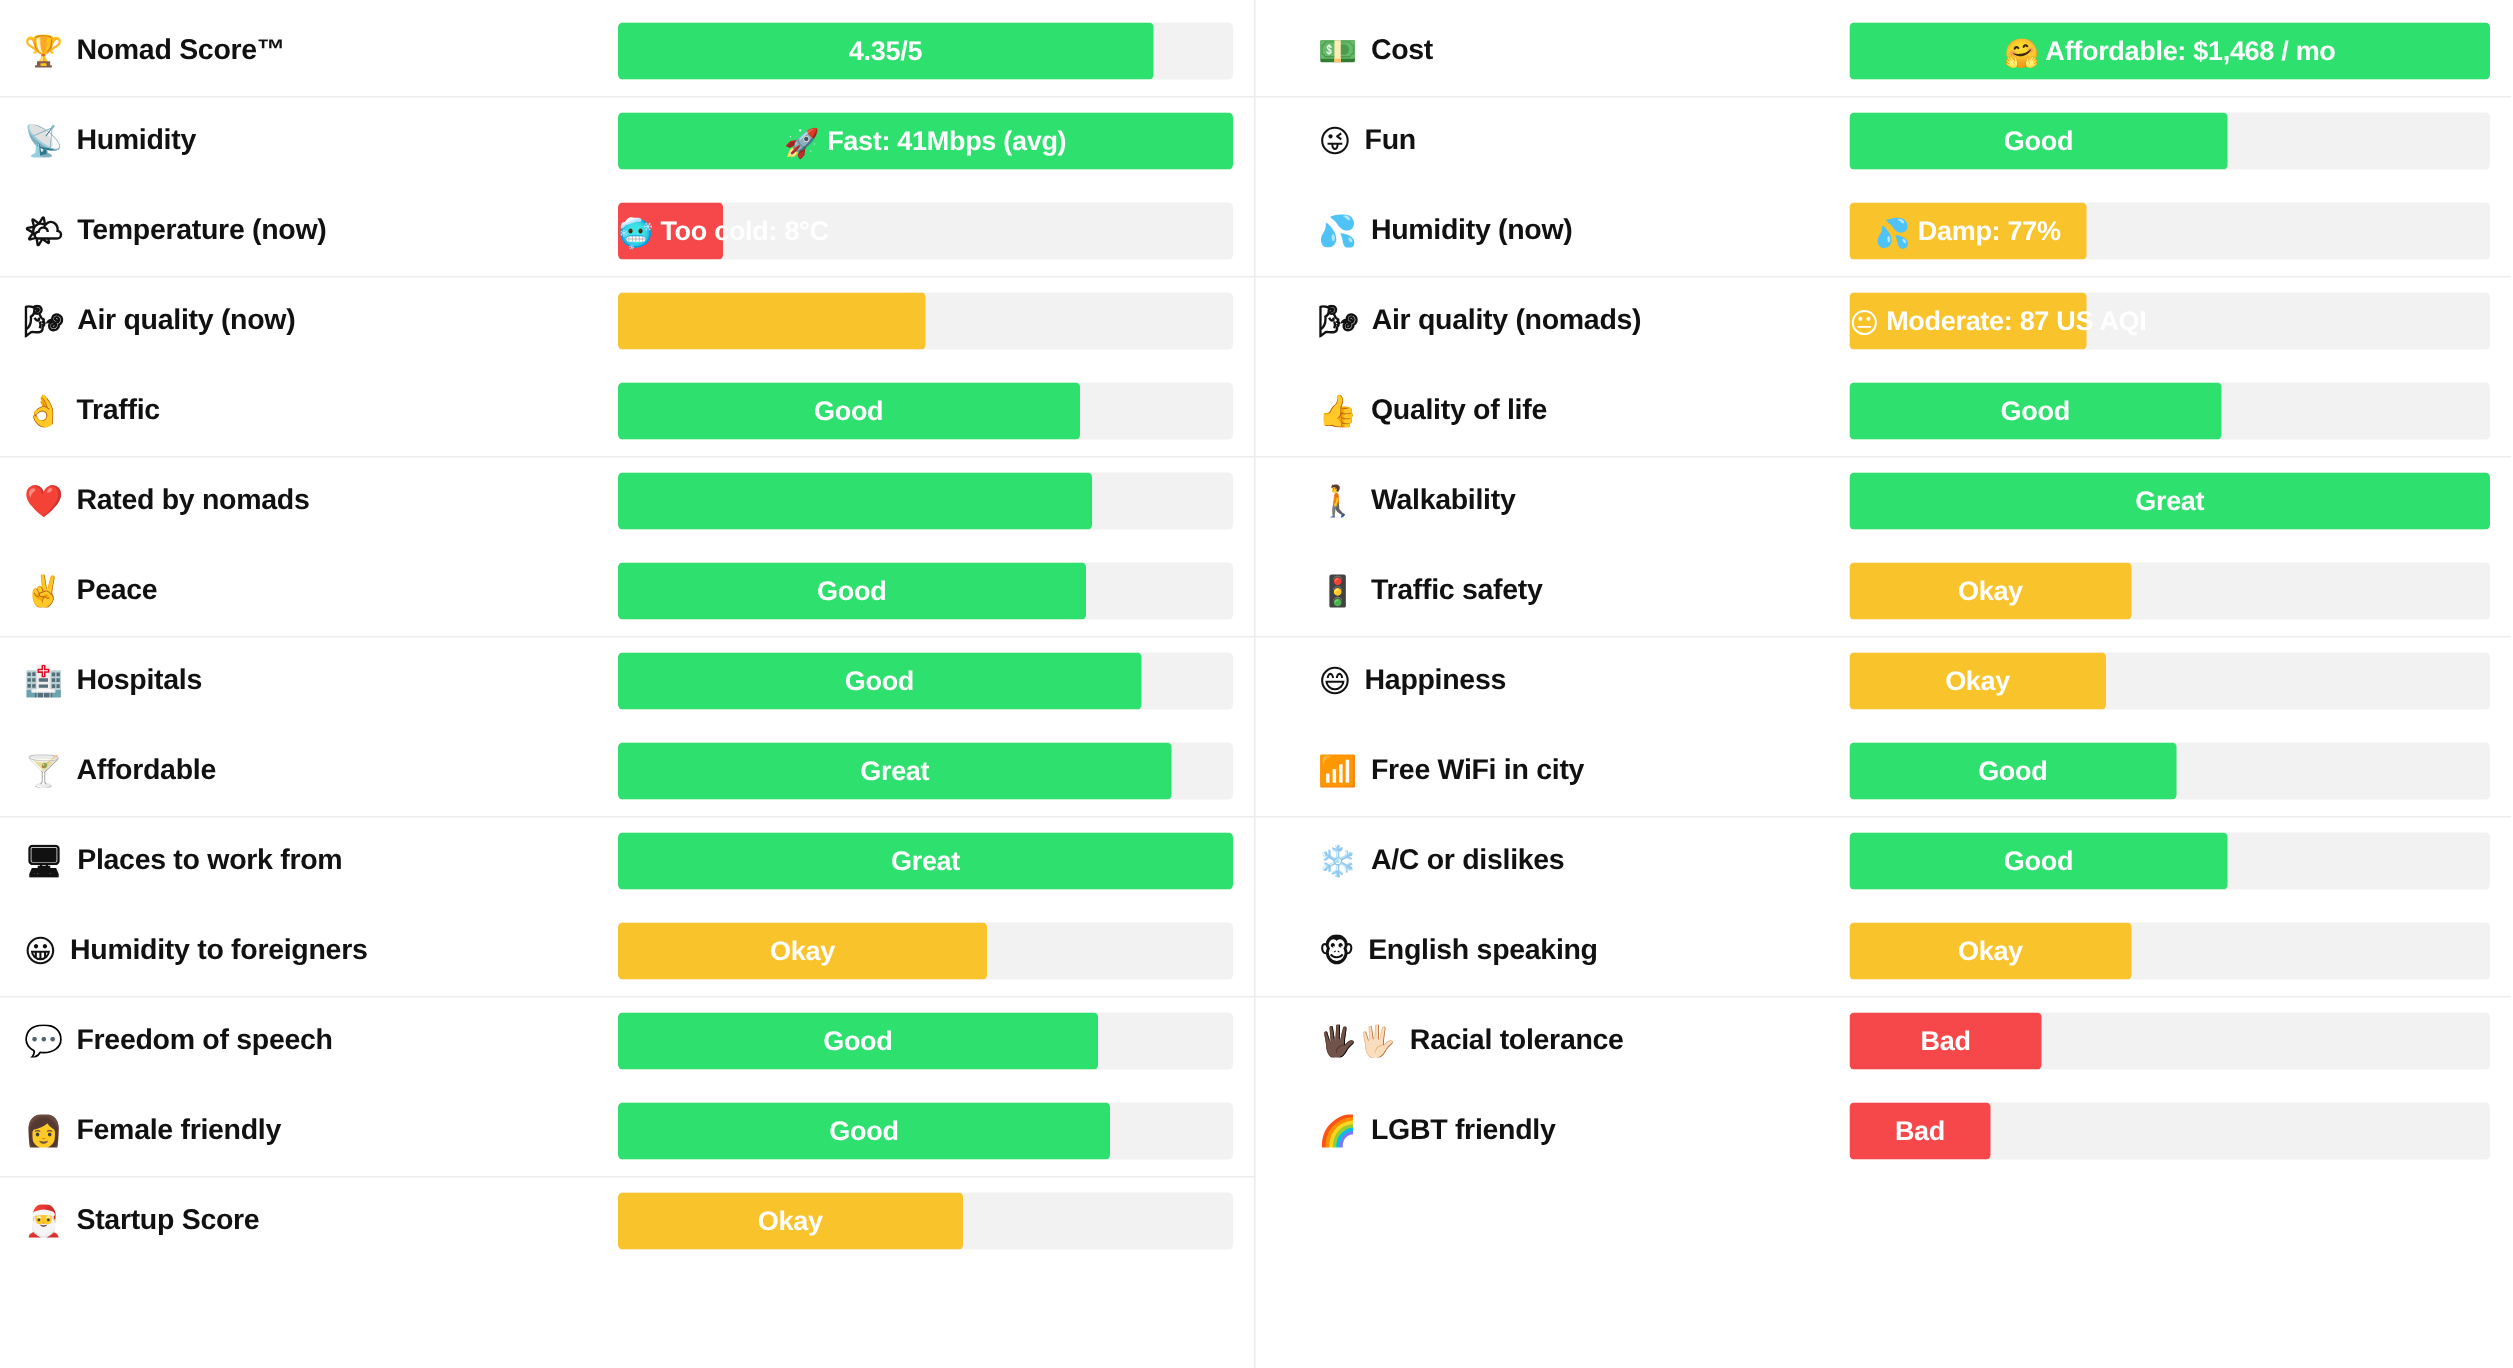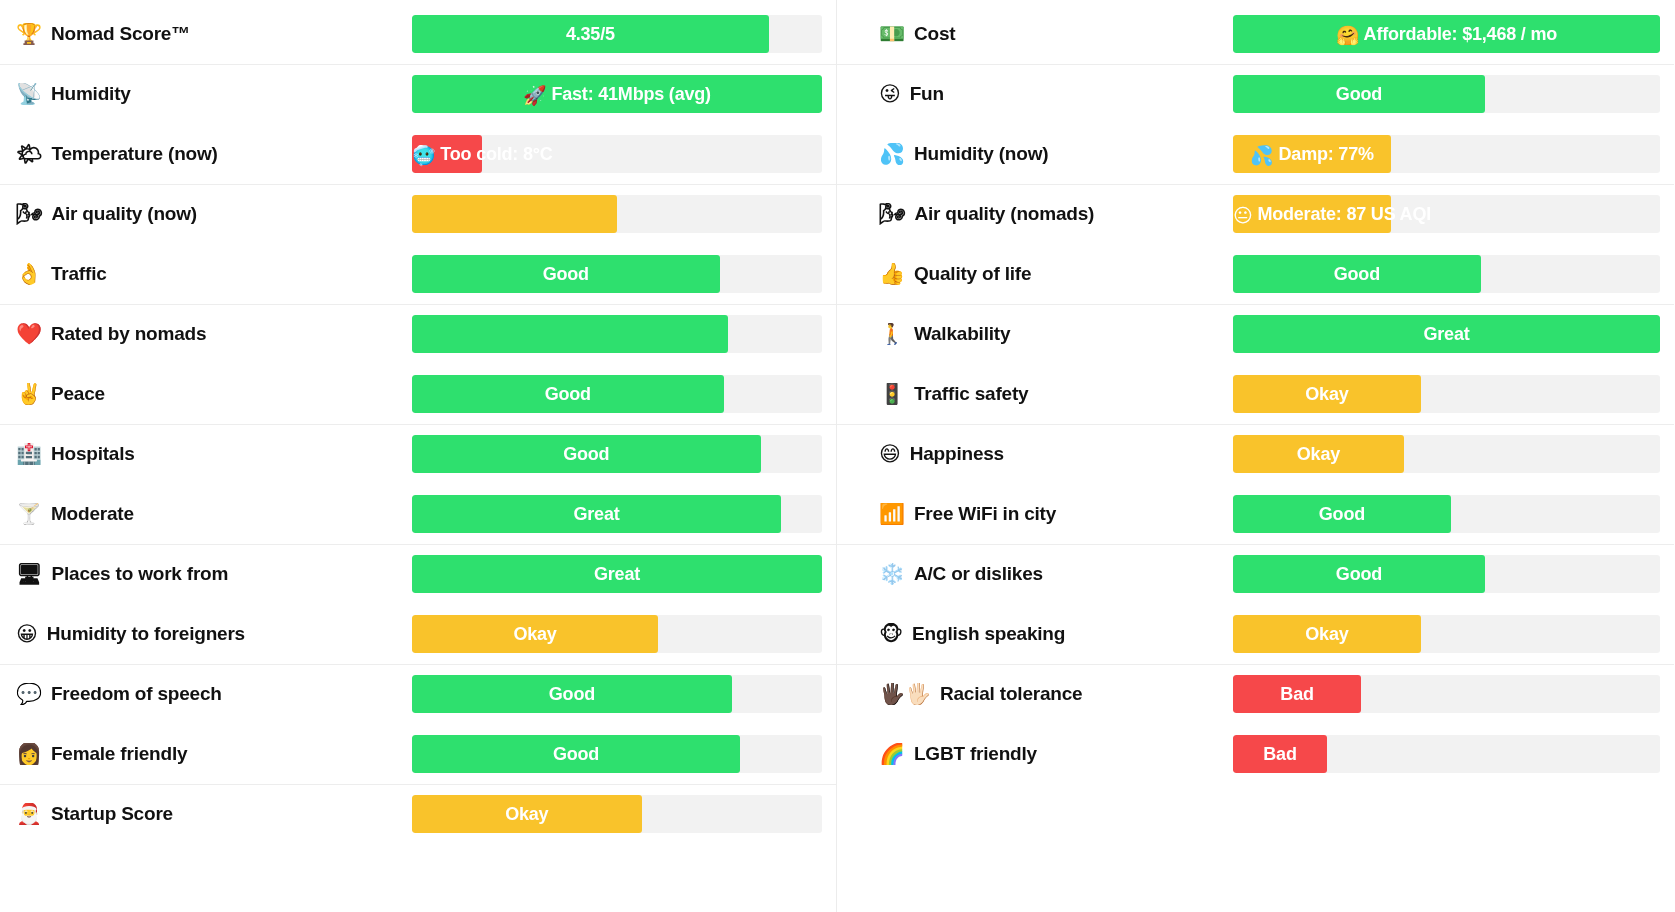--- a/index.html
+++ b/index.html
@@ -179,21 +179,21 @@
           <span>Hospitals</span>
         </div>
         <div class="bar">
           <span class="fill green" style="width: 85%;"></span>
           <span class="bar-text" style="width: 85%;"><span>Good</span></span>
         </div>
       </div>
       <div class="row">
         <div class="label">
           <span class="emoji">🍸</span>
-          <span>Moderate</span>
+          <span>Affordable</span>
         </div>
         <div class="bar">
           <span class="fill green" style="width: 90%;"></span>
           <span class="bar-text" style="width: 90%;"><span>Great</span></span>
         </div>
       </div>
       <div class="row sep">
         <div class="label">
           <span class="emoji">🖥</span>
           <span>Places to work from</span>

